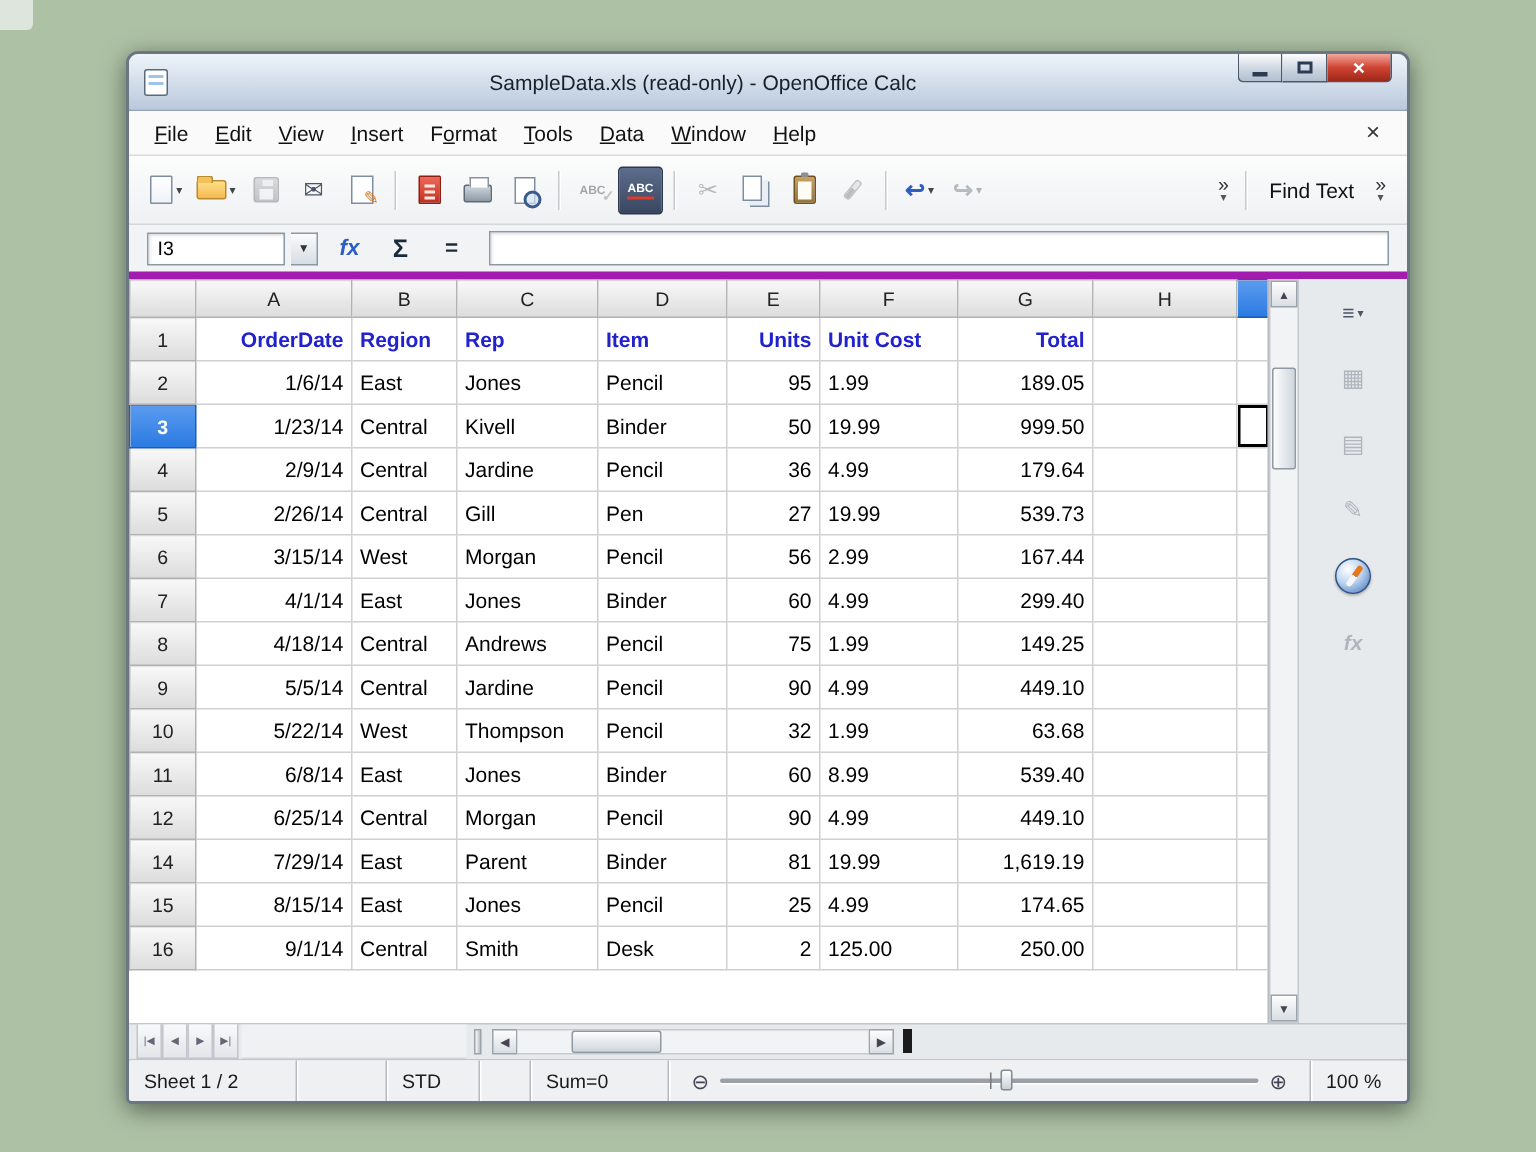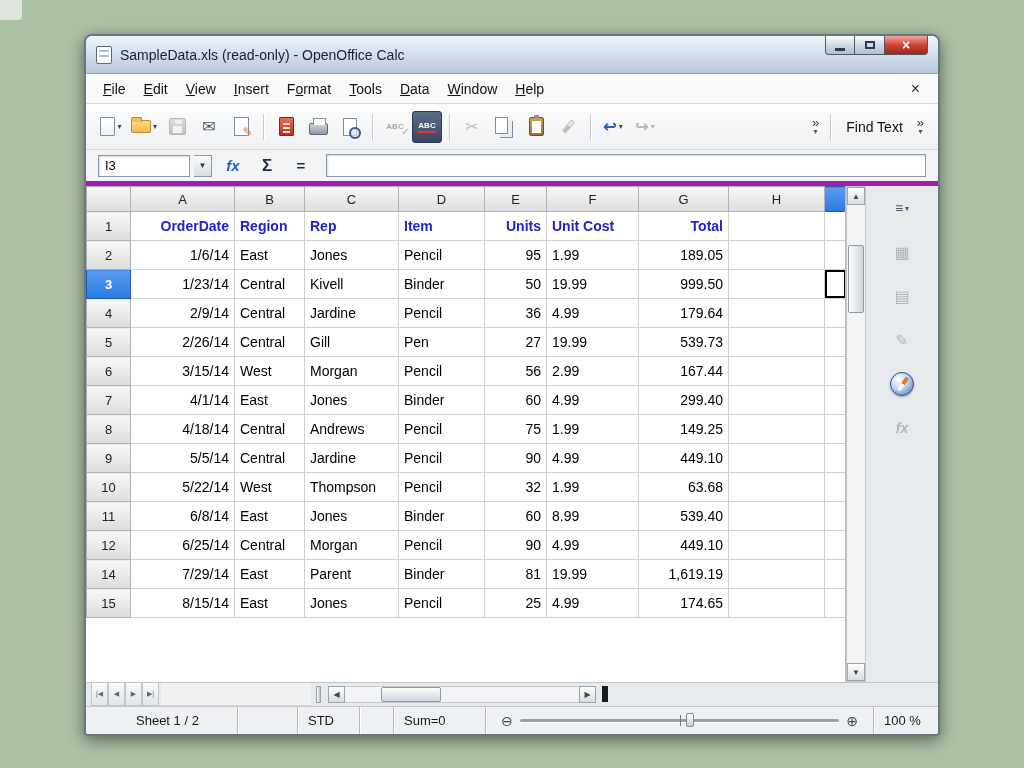--- a/index.html
+++ b/index.html
@@ -12,21 +12,21 @@
     border:2px solid #6b7683;border-radius:8px 8px 4px 4px;
     box-shadow:0 4px 16px rgba(0,0,0,.5), inset 0 0 0 1px #b8c4d2;
     display:flex;flex-direction:column;overflow:hidden;}
 
   
   .titlebar{flex:0 0 38px;background:linear-gradient(#eef4fa,#cfdae8 60%,#b9c9dc);
     display:flex;align-items:center;padding:0 4px 0 10px;gap:8px;border-bottom:1px solid #93a3b6;}
   .app-icon{width:16px;height:18px;background:#fff;border:1px solid #5a6a7e;border-radius:2px;position:relative;flex:0 0 16px;}
   .app-icon::before{content:"";position:absolute;left:2px;right:2px;top:3px;bottom:3px;
     background:repeating-linear-gradient(#9fc3ea 0 2px,transparent 2px 5px);}
-  .title{font-size:14px;color:#16202e;flex:1;white-space:nowrap;overflow:hidden;}
+  .title{font-size:14px;color:#16202e;flex:1;white-space:nowrap;overflow:hidden;text-align:center;}
   .win-controls{display:flex;align-self:flex-start;margin-right:6px;}
   .wbtn{height:19px;border:1px solid #4d5869;border-top:none;display:flex;align-items:center;justify-content:center;
     background:linear-gradient(#fdfdfd,#cdd6e2 55%,#b2bfd0);color:#2c3b52;}
   .wbtn.min{width:30px;border-radius:0 0 0 4px;}
   .wbtn.max{width:29px;border-left:none;border-right:none;}
   .wbtn.close{width:44px;background:linear-gradient(#f2a79c,var(--close-red,#cf4433) 50%,#9e2818);
     color:#fff;border-radius:0 0 4px 0;font-weight:bold;font-size:14px;}
   .glyph-min{width:10px;height:3px;background:#2c3b52;margin-top:8px;}
   .glyph-max{width:10px;height:8px;border:2px solid #2c3b52;}
 
@@ -136,21 +136,21 @@
   .tab-splitter{width:5px;background:linear-gradient(90deg,#fdfdfd,#b9bfc5);border:1px solid #9aa2aa;margin:3px 3px;}
   .hscroll{display:flex;align-items:center;width:268px;margin-left:4px;}
   .hbtn{width:17px;height:17px;background:linear-gradient(#fdfdfd,#d9dee3);border:1px solid #9aa4ae;
     display:flex;align-items:center;justify-content:center;font-size:8px;color:#445;}
   .htrack{flex:1;height:17px;background:#f2f3f4;border:1px solid #c5c9cd;border-left:none;border-right:none;position:relative;}
   .hthumb{position:absolute;left:36px;top:0;width:60px;height:15px;background:linear-gradient(#fdfdfd,#cfd6dd);border:1px solid #8f99a3;border-radius:2px;}
   .split-handle{width:6px;height:16px;background:#1b1b1b;margin:3px 6px 0 6px;}
   .tab-end-spacer{flex:1;}
 
   
-  .statusbar{flex:0 0 28px;background:#eef0f2;border-top:1px solid #c2c6ca;display:flex;align-items:stretch;font-size:13px;color:#1a1a1a;padding-left:40px;}
+  .statusbar{flex:0 0 28px;background:#eef0f2;border-top:1px solid #c2c6ca;display:flex;align-items:stretch;font-size:13px;color:#1a1a1a;}
   .sseg{display:flex;align-items:center;padding:0 10px;border-right:1px solid #b6babf;box-shadow:1px 0 0 #fff;white-space:nowrap;}
   .sseg.last{border-right:none;box-shadow:none;}
   .zoomseg{flex:1;display:flex;align-items:center;padding:0 8px;}
   .zbtn{font-size:14px;color:#445;margin:0 7px;line-height:1;}
   .ztrack{flex:1;height:3px;background:#9aa0a6;border-radius:2px;position:relative;box-shadow:0 1px 0 #fff;}
   .ztick{position:absolute;left:50%;top:-4px;width:1px;height:11px;background:#777;}
   .zhandle{position:absolute;left:52%;top:-6px;width:8px;height:14px;background:linear-gradient(#fdfdfd,#c9d0d7);border:1px solid #7f8a94;border-radius:2px;}
 </style>
 </head>
 <body>
@@ -466,20 +466,32 @@
               <td class="al-r">8/15/14</td>
               <td class="al-l">East</td>
               <td class="al-l">Jones</td>
               <td class="al-l">Pencil</td>
               <td class="al-r">25</td>
               <td class="al-l">4.99</td>
               <td class="al-r">174.65</td>
               <td></td>
               <td></td>
             </tr>
+            <tr>
+              <th>16</th>
+              <td class="al-r">9/1/14</td>
+              <td class="al-l">Central</td>
+              <td class="al-l">Smith</td>
+              <td class="al-l">Desk</td>
+              <td class="al-r">2</td>
+              <td class="al-l">125.00</td>
+              <td class="al-r">250.00</td>
+              <td></td>
+              <td></td>
+            </tr>
           </tbody>
         </table>
     </div>
     <div class="vscroll">
       <span class="sbtn">▲</span>
       <div class="vtrack">
         <div class="vthumb"></div>
       </div>
       <span class="sbtn">▼</span>
     </div>

